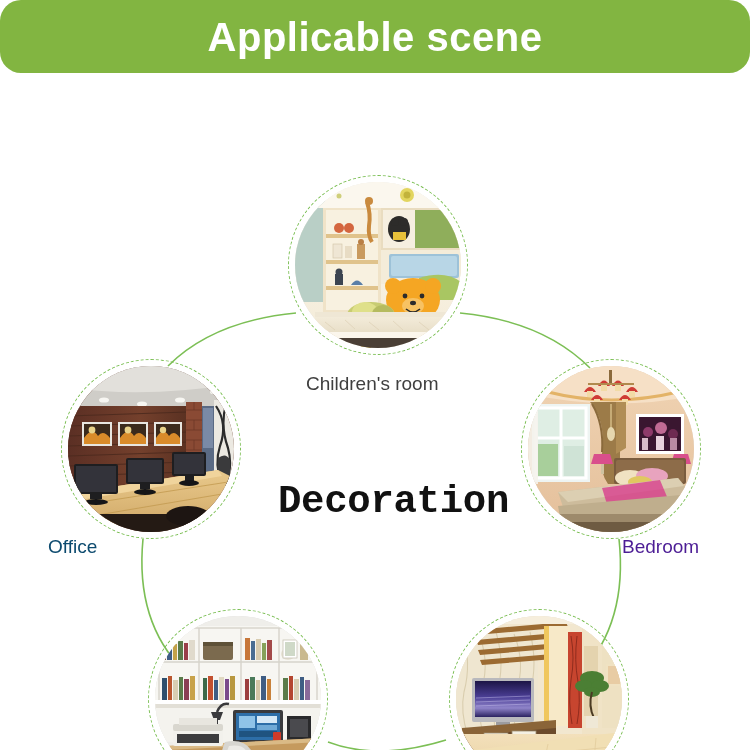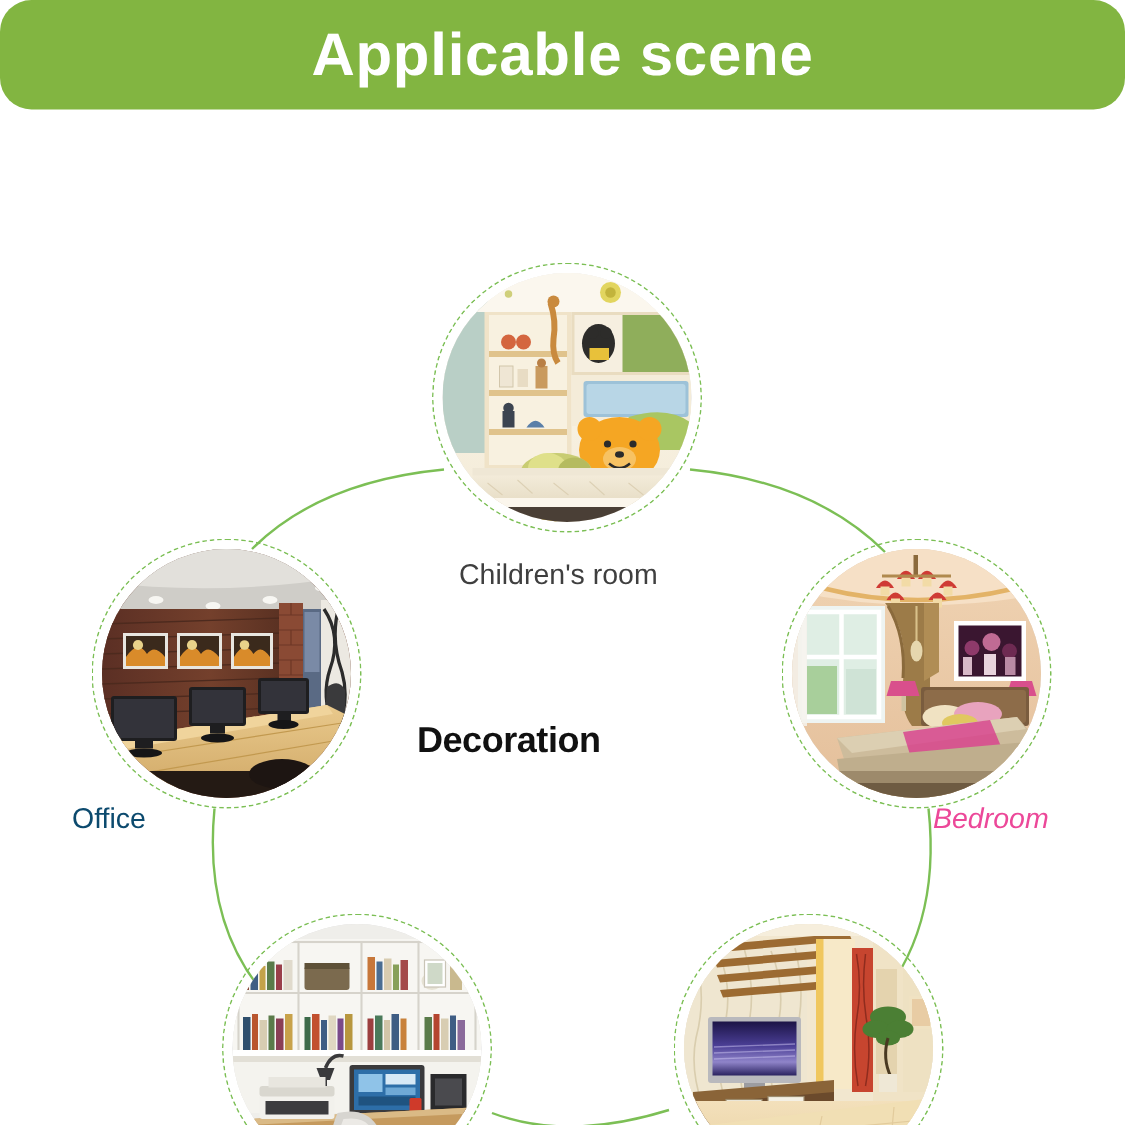--- a/index.html
+++ b/index.html
@@ -56,25 +56,25 @@
     color:#3f3f3f;
     font-size:19px;
     font-weight:400;
     white-space:nowrap;
     font-family:"Liberation Sans","DejaVu Sans",sans-serif;
   }
 
   .center-title{
     position:absolute;
     color:#111111;
-    font-size:24px;
+    font-size:39px;
     font-weight:bold;
     white-space:nowrap;
     letter-spacing:-0.3px;
-    font-family:Liberation Sans, sans-serif;
+    font-family:Liberation Mono, monospace;
   }
 </style>
 </head>
 <body>
 
 <div id="page">
 
   <div class="header" style="background: rgb(130, 181, 65);">
     <div class="header-title" style="color: rgb(255, 255, 255);">Applicable scene</div>
   </div>
@@ -251,21 +251,21 @@
           <path d="M30,126 L150,112 L164,128 L164,152 L40,156 Z" fill="#cdbc9c"></path>
           <path d="M30,126 L150,112 L156,120 L40,136 Z" fill="#dccfb2"></path>
           <path d="M74,122 L132,114 L142,138 L82,148 Z" fill="#d8348b" opacity="0.75"></path>
           <path d="M30,140 L164,128 L164,156 L34,162 Z" fill="#bfae8d"></path>
           <rect x="0" y="148" width="166" height="18" fill="#9d8a6b"></rect>
           <rect x="0" y="156" width="166" height="10" fill="#6e5b42"></rect>
         </svg>
       </div>
       <div class="node-ring" style="border-color: rgb(124, 191, 85);"></div>
     </div>
-    <div class="node-label" style="left: 622px; top: 459px; color: #ec4899; font-style: italic;">Bedroom</div>
+    <div class="node-label" style="left: 622px; top: 459px; color: #4c1d95;">Bedroom</div>
 
     <div class="node" style="left:449px;top:532px;width:180px;height:180px;">
       <div class="node-photo" style="left:7px;top:7px;width:166px;height:166px;">
         <svg viewBox="0 0 166 166" preserveAspectRatio="xMidYMid slice">
           <defs>
             <linearGradient id="lr-floor" x1="0" y1="0" x2="0" y2="1">
               <stop offset="0" stop-color="#f3e0bb"></stop>
                 <stop offset="1" stop-color="#e7cf9e"></stop>
             </linearGradient>
             <linearGradient id="lr-tv" x1="0" y1="0" x2="0" y2="1">

